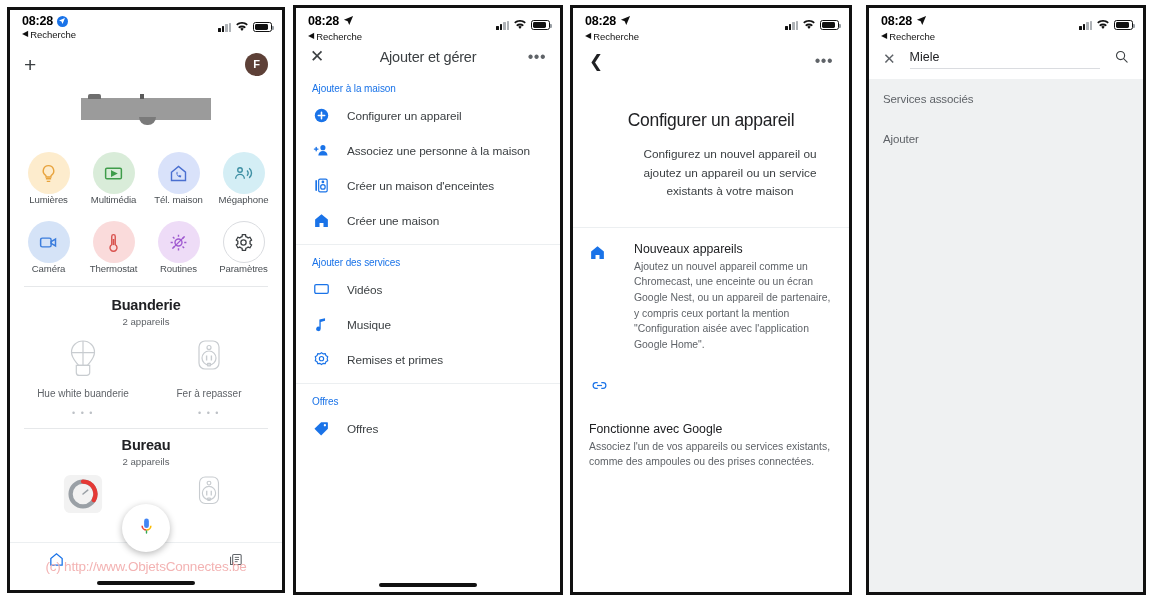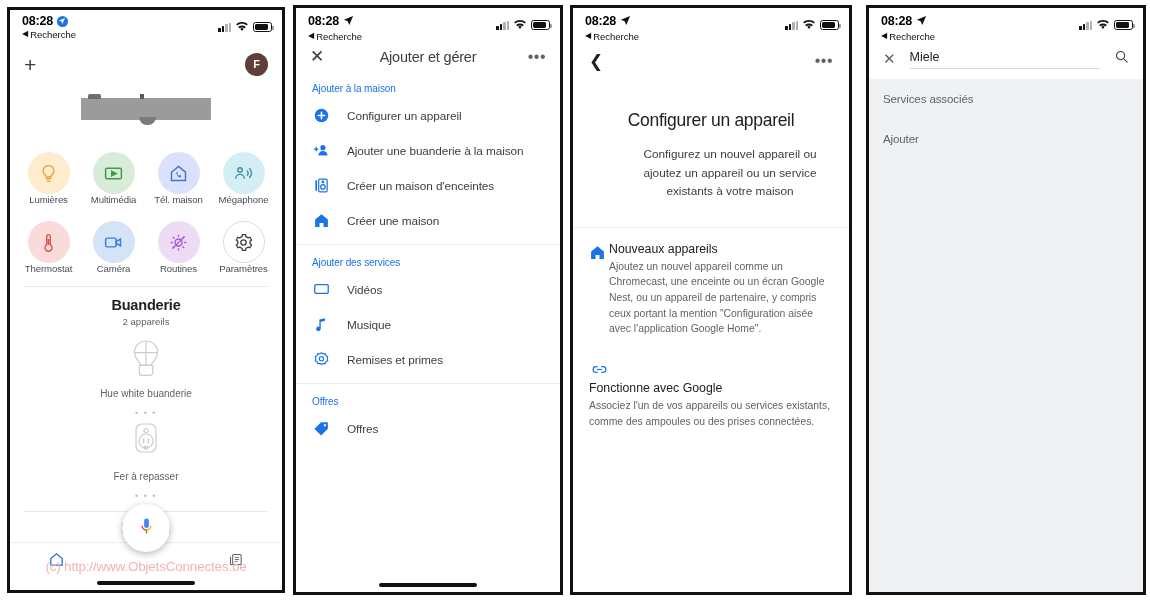--- a/index.html
+++ b/index.html
@@ -68,21 +68,21 @@
   .grid-row { display:flex; }
   .tile { flex:1; display:flex; flex-direction:column; align-items:center; padding: 6px 0 10px 0; cursor:pointer;}
   .tile-circle { width:42px; height:42px; border-radius:50%; display:flex; align-items:center; justify-content:center; }
   .tile-circle svg { width:21px; height:21px; }
   .tile-label { font-size:9.6px; color:#4a4f54; letter-spacing:-0.1px; white-space:nowrap;}
 
   .divider { height:1px; background:#e6e8ea; margin: 2px 14px; }
   .room { padding-top: 8px; }
   .room-title { text-align:center; font-size:14.5px; font-weight:bold; color:#202124; letter-spacing:-0.2px;}
   .room-count { text-align:center; font-size:9.6px; color:#5f6368; margin-top:3px;}
-  .room-devices { display:flex; padding: 8px 10px 0 10px; flex-direction: column; }
+  .room-devices { display:flex; padding: 8px 10px 0 10px; }
   .dev { flex:1; display:flex; flex-direction:column; align-items:center; gap:5px; cursor:pointer;}
   .dev-ico { height:48px; display:flex; align-items:center; justify-content:center; }
   .dev-ico svg { width:38px; height:44px; }
   .dev-name { font-size:10px; color:#5f6368; text-align:center; white-space:nowrap;}
   .dev-dots { font-size:9px; color:#bdc1c6; letter-spacing:1.5px; margin-top:4px;}
 
   .bureau-strip { display:flex; padding: 6px 10px 0 10px; }
   .bureau-strip .b-ico { flex:1; display:flex; justify-content:center; }
 
   .p1-bottom {
@@ -118,21 +118,21 @@
   .p2-div { height:1px; background:#eceff1; margin: 6px 0; }
 
   
   .p3-header { display:flex; align-items:center; justify-content:space-between; padding: 6px 16px 0 16px; height:32px;}
   .p3-back { font-size:17px; color:#202124; cursor:pointer; line-height:1;}
   .p3-dots { font-size:16px; color:#5f6368; letter-spacing:0.5px; cursor:pointer; line-height:1;}
   .p3-hero { padding: 36px 22px 26px 22px; text-align:center; }
   .p3-title { font-size:17.5px; color:#202124; letter-spacing:-0.3px; margin-bottom:14px;}
   .p3-sub { font-size:11.8px; color:#3c4043; line-height:1.58;margin-left:38px; }
   .p3-div { height:1px; background:#eceff1; }
-  .p3-item { display:flex; gap:3px; padding: 14px 16px 4px 16px; cursor:pointer;}
+  .p3-item { display:flex; gap:28px; padding: 14px 16px 4px 16px; cursor:pointer;}
   .p3-item-ico { width:20px; padding-top:2px; display:flex; justify-content:center;}
   .p3-item-ico svg { width:17px; height:17px; }
   .p3-item-title { font-size:12.3px; color:#202124; margin-bottom:3px; }
   .p3-item-desc { font-size:10.4px; color:#5f6368; line-height:1.5; }
 
   
   .p4-search { background:#fff; padding: 6px 14px 10px 14px; display:flex; align-items:center; gap:14px;}
   .p4-x { font-size:15px; color:#5f6368; cursor:pointer; line-height:1;}
   .p4-input { flex:1; border:none; border-bottom:1px solid #dadce0; outline:none;
               font-family:"Liberation Sans", sans-serif; font-size:12.5px; color:#202124;
@@ -226,36 +226,36 @@
                 <circle cx="8" cy="8" r="2.6"></circle>
                 <path d="M3 18c0-2.8 2.2-5 5-5s5 2.2 5 5"></path>
                 <path d="M16 8.5a4 4 0 010 6M18.5 6a7 7 0 010 11"></path>
               </svg>
           </span>
           <span class="tile-label">Mégaphone</span>
         </div>
       </div>
       <div class="grid-row">
         <div class="tile">
+          <span class="tile-circle" style="background:#d5e3f7">
+            <svg viewBox="0 0 24 24" fill="none" stroke="#3b7ddd" stroke-width="1.7">
+                <rect x="3" y="7" width="12" height="10" rx="2"></rect>
+                <path d="M15 11l5-3v8l-5-3z"></path>
+              </svg>
+          </span>
+          <span class="tile-label">Caméra</span>
+        </div>
+        <div class="tile">
           <span class="tile-circle" style="background:#fadbdb">
             <svg viewBox="0 0 24 24" fill="none" stroke="#d9534f" stroke-width="1.6">
                 <path d="M14 14.5V5a2 2 0 10-4 0v9.5a4 4 0 104 0z"></path>
                 <path d="M12 8v7" stroke-width="2"></path>
               </svg>
           </span>
           <span class="tile-label">Thermostat</span>
-        </div>
-        <div class="tile">
-          <span class="tile-circle" style="background:#d5e3f7">
-            <svg viewBox="0 0 24 24" fill="none" stroke="#3b7ddd" stroke-width="1.7">
-                <rect x="3" y="7" width="12" height="10" rx="2"></rect>
-                <path d="M15 11l5-3v8l-5-3z"></path>
-              </svg>
-          </span>
-          <span class="tile-label">Caméra</span>
         </div>
         <div class="tile">
           <span class="tile-circle" style="background:#eedcf7">
             <svg viewBox="0 0 24 24" fill="none" stroke="#a05ad0" stroke-width="1.6">
                 <circle cx="12" cy="12" r="4"></circle>
                 <path d="M12 3v2.5M12 18.5V21M3 12h2.5M18.5 12H21M5.6 5.6l1.8 1.8M16.6 16.6l1.8 1.8M18.4 5.6l-1.8 1.8M7.4 16.6l-1.8 1.8"></path>
                 <path d="M5 19L19 5" stroke-width="1.6"></path>
               </svg>
           </span>
           <span class="tile-label">Routines</span>
@@ -421,21 +421,21 @@
       <span class="menu-label">Configurer un appareil</span>
     </div>
     <div class="menu-row">
       <span class="menu-ico">
         <svg viewBox="0 0 24 24" fill="#1a73e8">
             <circle cx="14" cy="8" r="3.6"></circle>
             <path d="M7.5 19c0-3.6 2.9-6.2 6.5-6.2s6.5 2.6 6.5 6.2z"></path>
             <path d="M4.5 7.5v5M2 10h5" stroke="#1a73e8" stroke-width="1.9" stroke-linecap="round" fill="none"></path>
           </svg>
       </span>
-      <span class="menu-label">Ajouter une buanderie à la maison</span>
+      <span class="menu-label">Associez une personne à la maison</span>
     </div>
     <div class="menu-row">
       <span class="menu-ico">
         <svg viewBox="0 0 24 24" fill="none" stroke="#1a73e8" stroke-width="1.7">
             <rect x="8" y="3" width="12" height="18" rx="2"></rect>
             <circle cx="14" cy="14" r="3.2"></circle>
             <circle cx="14" cy="7" r="1.1" fill="#1a73e8"></circle>
             <path d="M4.5 5.5v13" stroke-width="2.4" stroke-linecap="round"></path>
           </svg>
       </span>

